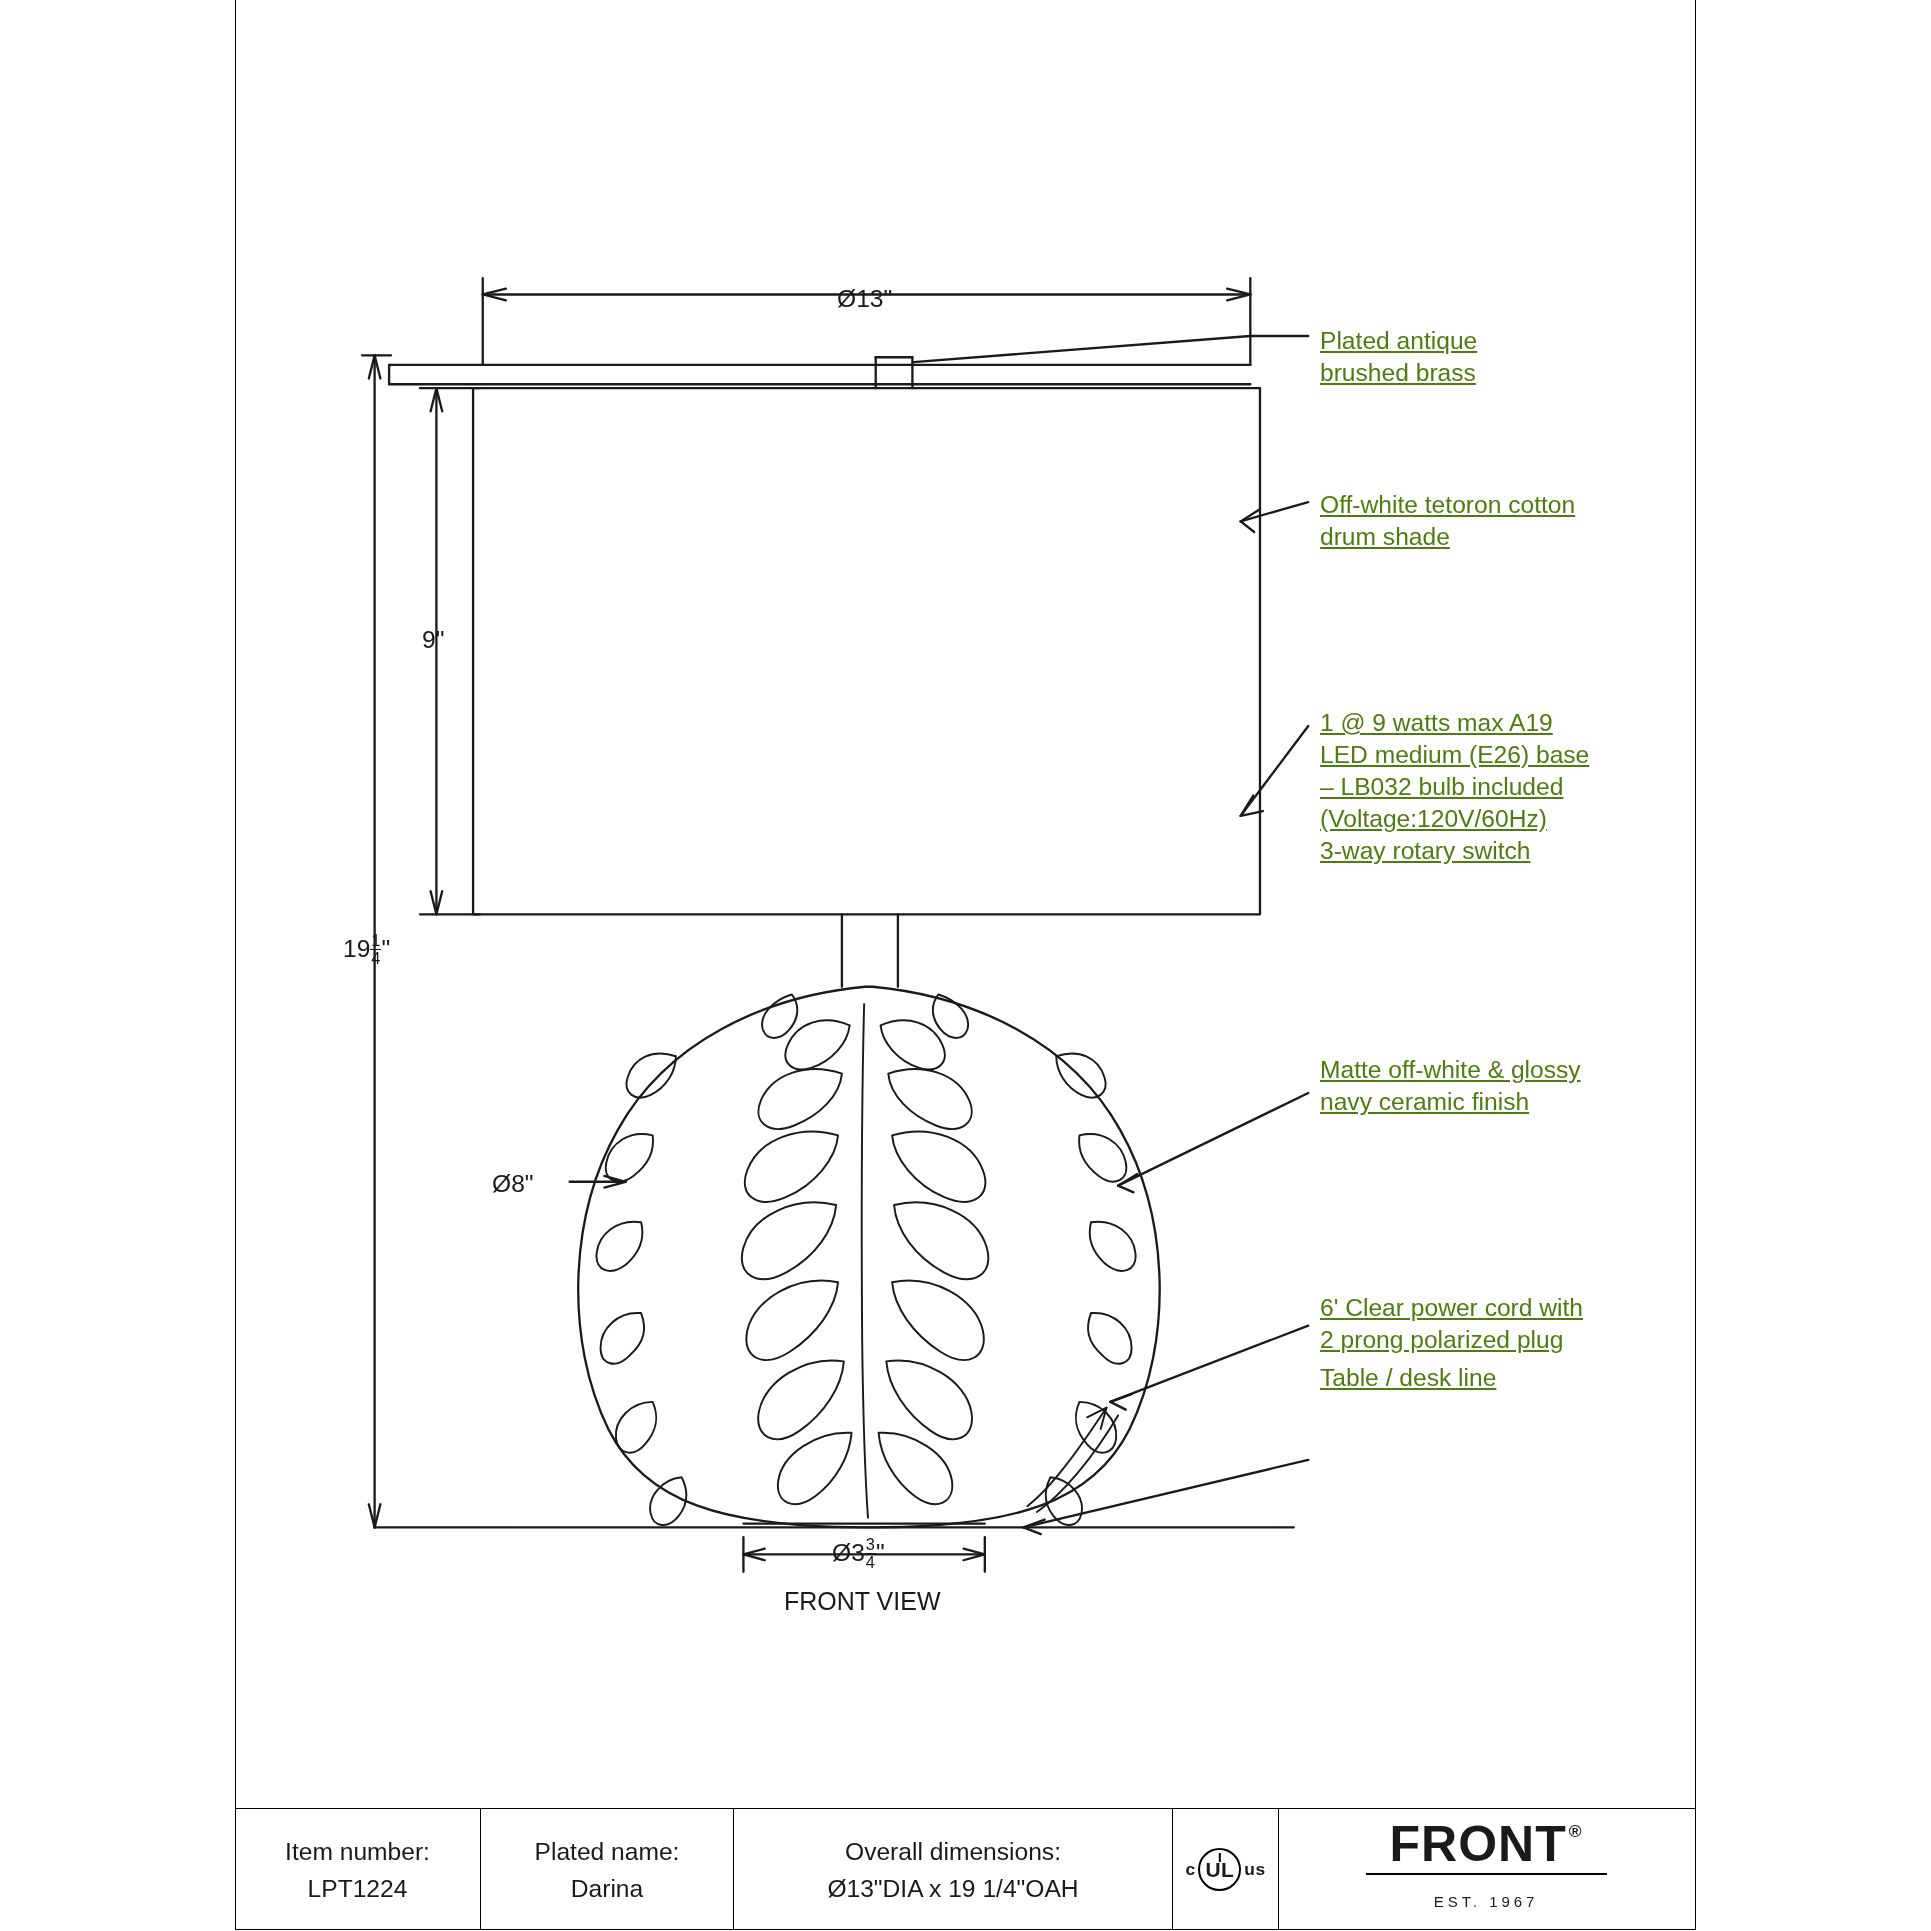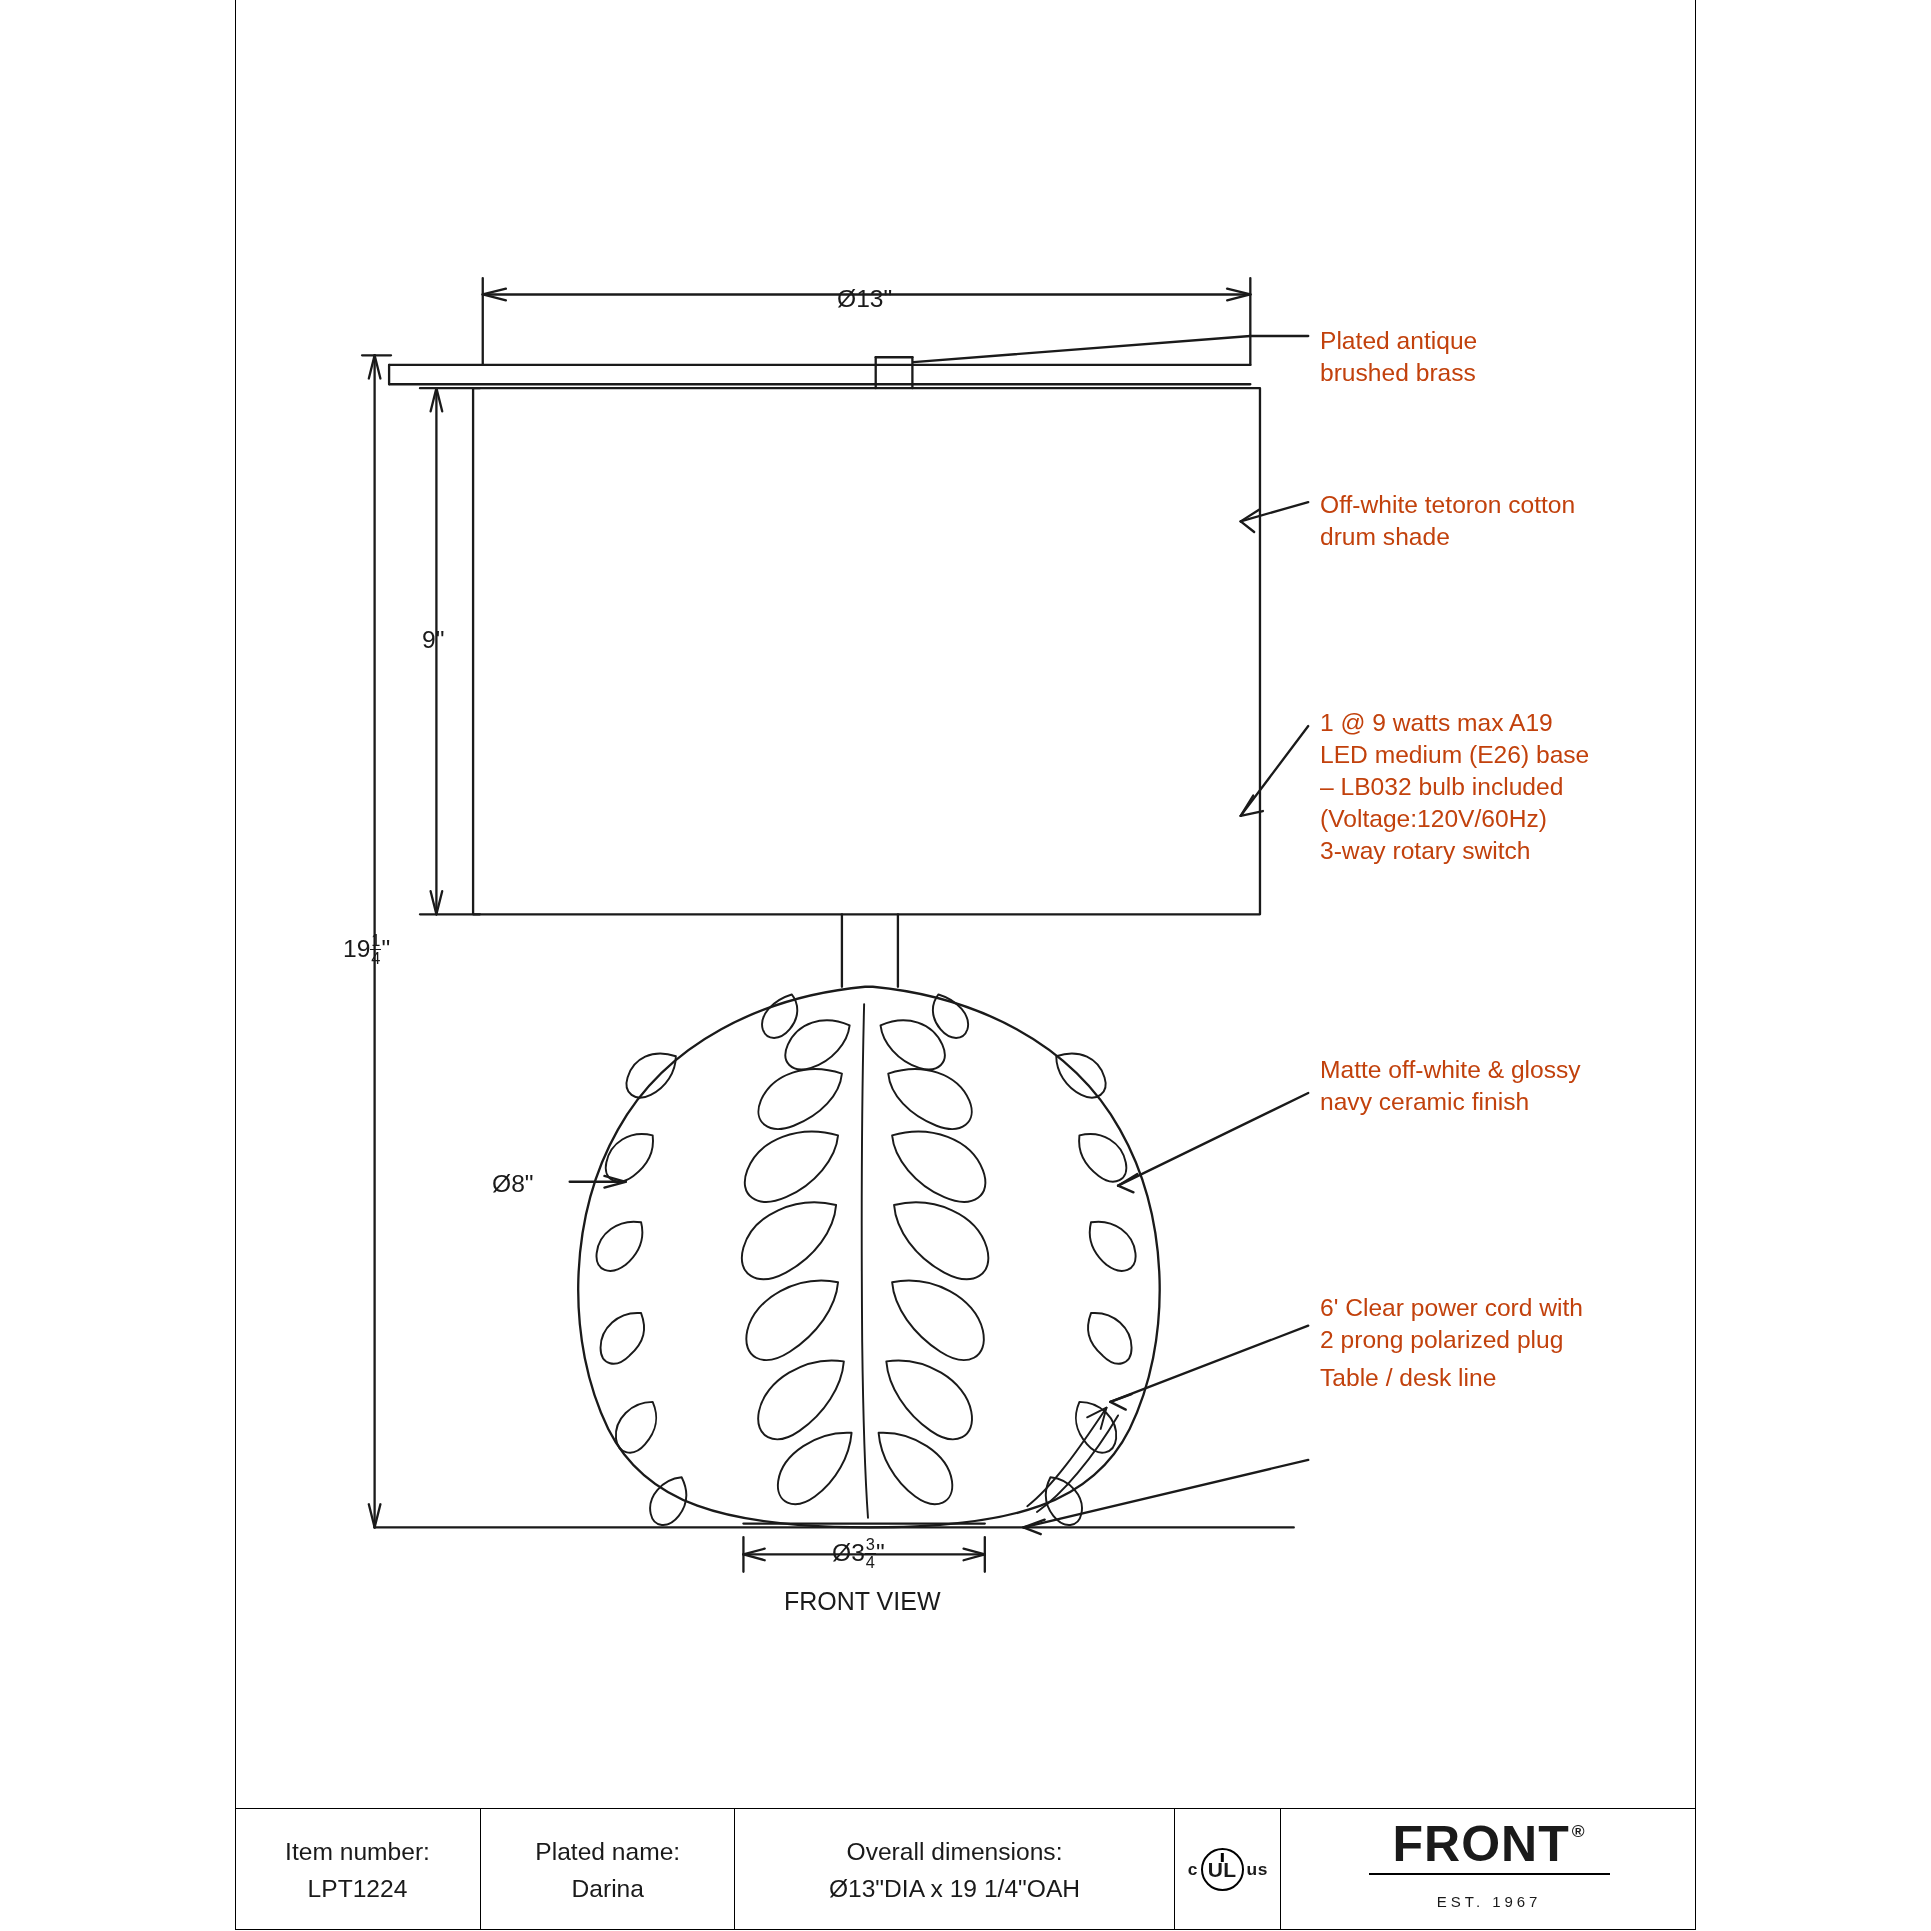--- a/index.html
+++ b/index.html
@@ -32,22 +32,23 @@
     width: 1931px;
     height: 1931px;
   }
   svg { display: block; }
 
   
   .anno {
     position: absolute;
     font-size: 24.6px;
     line-height: 32px;
-    color: #c2410c;
+    color: #4d7c0f;
     white-space: pre-line;
+    text-decoration: underline;
   }
   .dim {
     position: absolute;
     font-size: 24.6px;
     color: #1a1a1a;
     white-space: nowrap;
   }
   .frac {
     display: inline-flex;
     flex-direction: column;
@@ -65,21 +66,20 @@
   .titleblock {
     position: absolute;
     left: 235px;
     top: 1808px;
     width: 1461px;
     height: 122px;
     box-sizing: border-box;
     border-top: 1.9px solid #000;
     display: flex;
     align-items: stretch;
-    justify-content: space-between;
   }
   .tb-cell {
     box-sizing: border-box;
     border-right: 1.9px solid #000;
     display: flex;
     flex-direction: column;
     align-items: center;
     justify-content: center;
     font-size: 24.6px;
     line-height: 37px;

